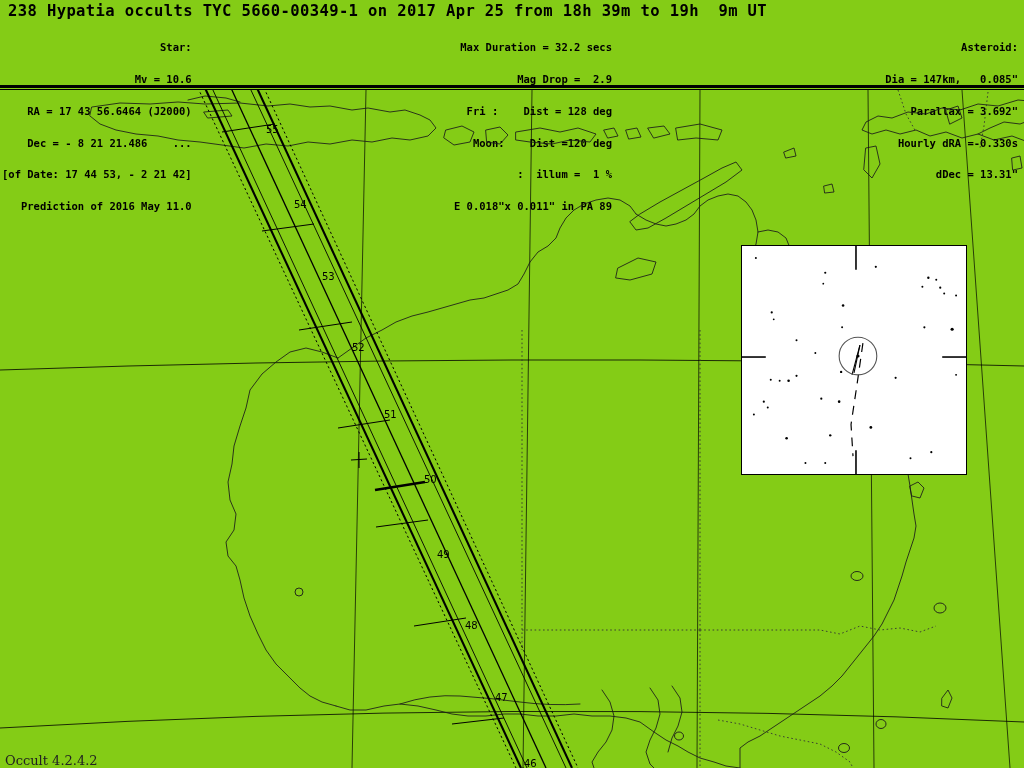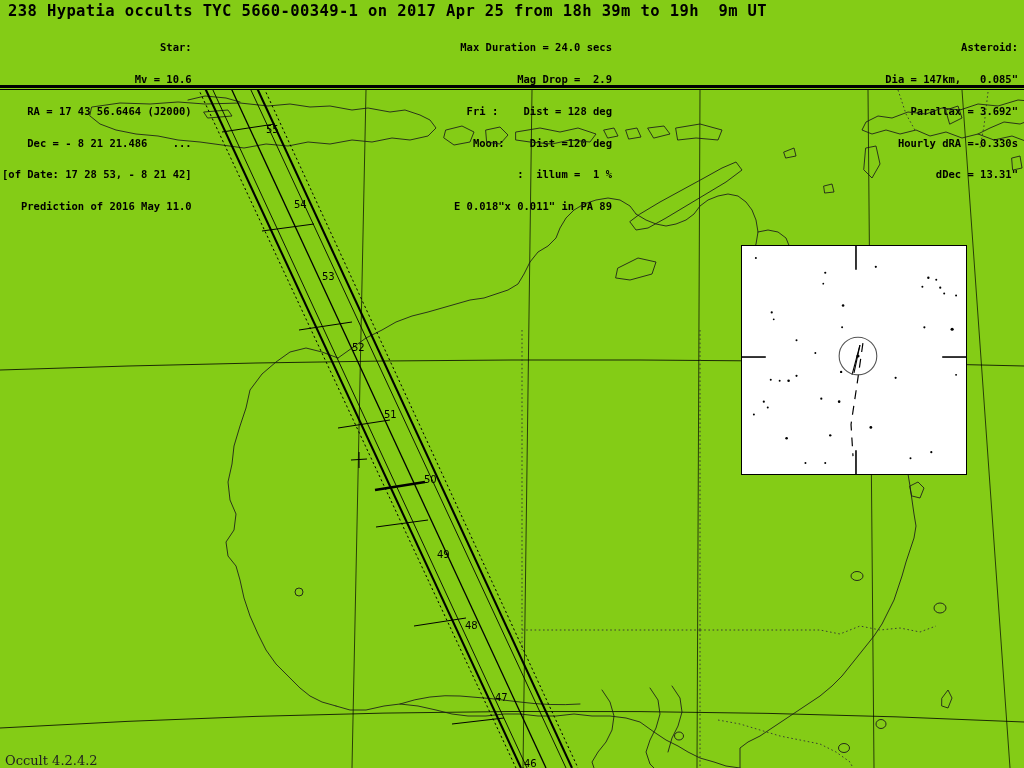--- a/index.html
+++ b/index.html
@@ -45,26 +45,26 @@
 <div id="page">
 
   <div id="header">
     <div id="title">238 Hypatia occults TYC 5660-00349-1 on 2017 Apr 25 from 18h 39m to 19h  9m UT</div>
 
     <div class="hblock" id="star-block">
       <div class="hline">Star:</div>
       <div class="hline"> Mv = 10.6</div>
       <div class="hline"> RA = 17 43 56.6464 (J2000)</div>
       <div class="hline">Dec = - 8 21 21.486    ...</div>
-      <div class="hline">[of Date: 17 28 53, - 8 21 42]</div>
+      <div class="hline">[of Date: 17 44 53, - 2 21 42]</div>
       <div class="hline">  Prediction of 2016 May 11.0</div>
     </div>
 
     <div class="hblock" id="circ-block">
-      <div class="hline">Max Duration = 24.0 secs</div>
+      <div class="hline">Max Duration = 32.2 secs</div>
       <div class="hline">     Mag Drop =  2.9</div>
       <div class="hline">Fri :    Dist = 128 deg</div>
       <div class="hline">Moon:    Dist =120 deg</div>
       <div class="hline">     :  illum =  1 %</div>
       <div class="hline">E 0.018"x 0.011" in PA 89</div>
     </div>
 
     <div class="hblock" id="ast-block">
       <div class="hline">Asteroid:</div>
       <div class="hline">     Dia = 147km,   0.085"</div>

